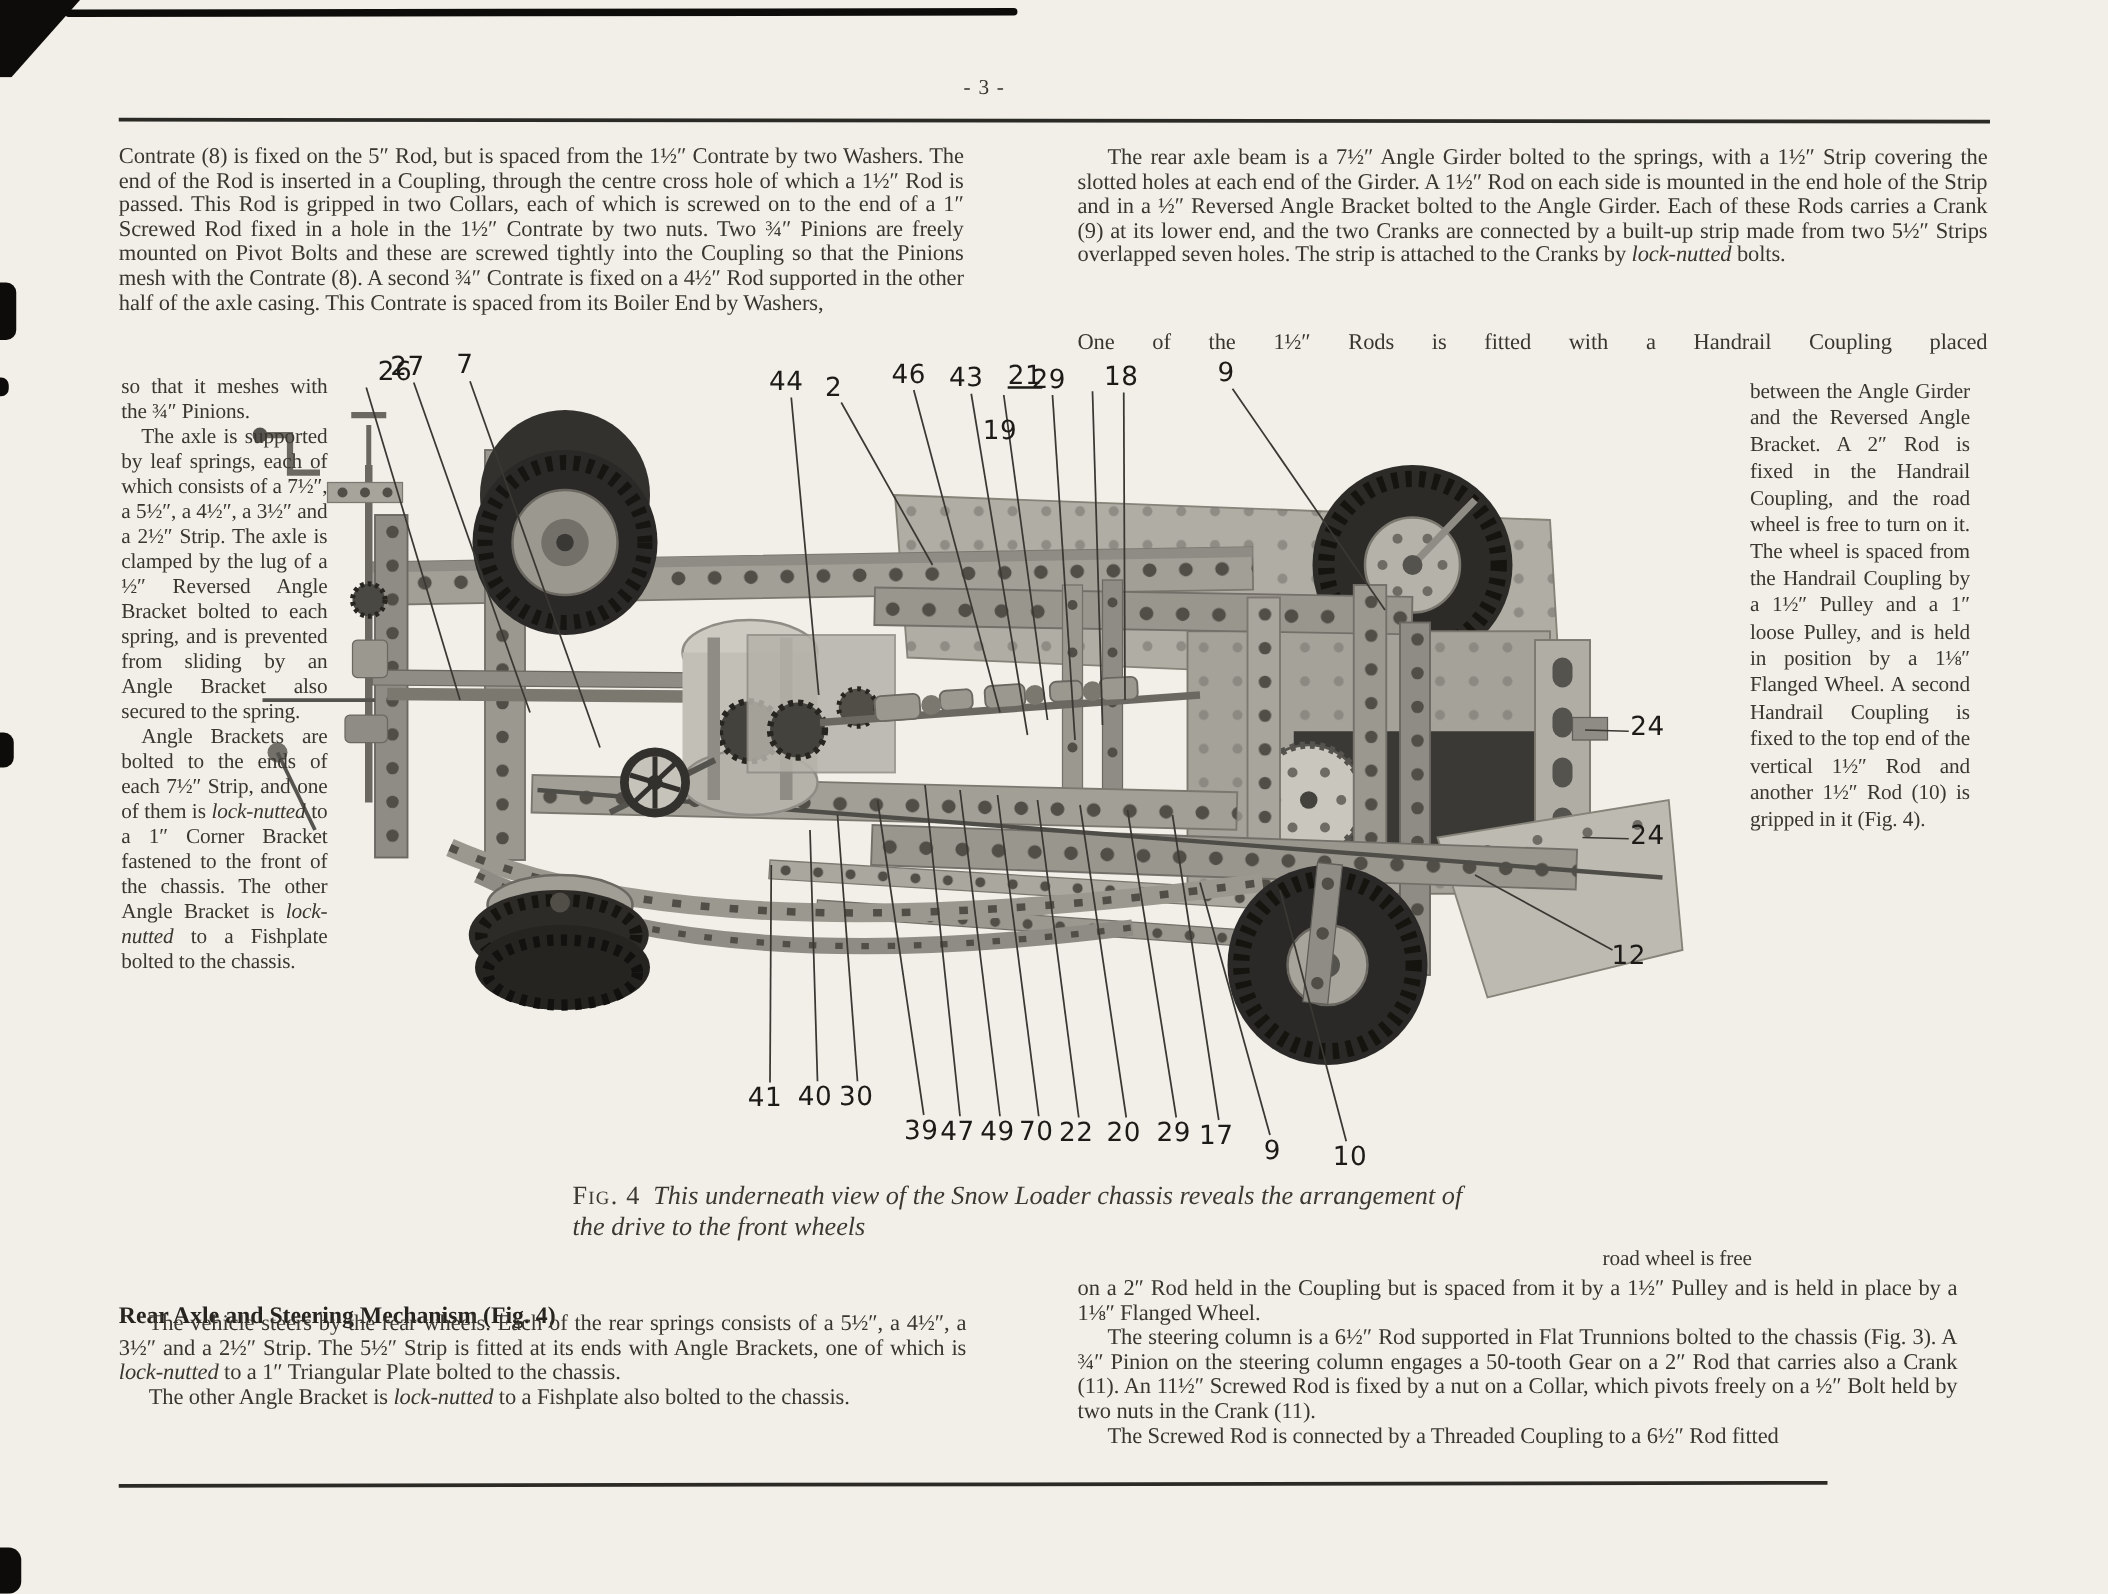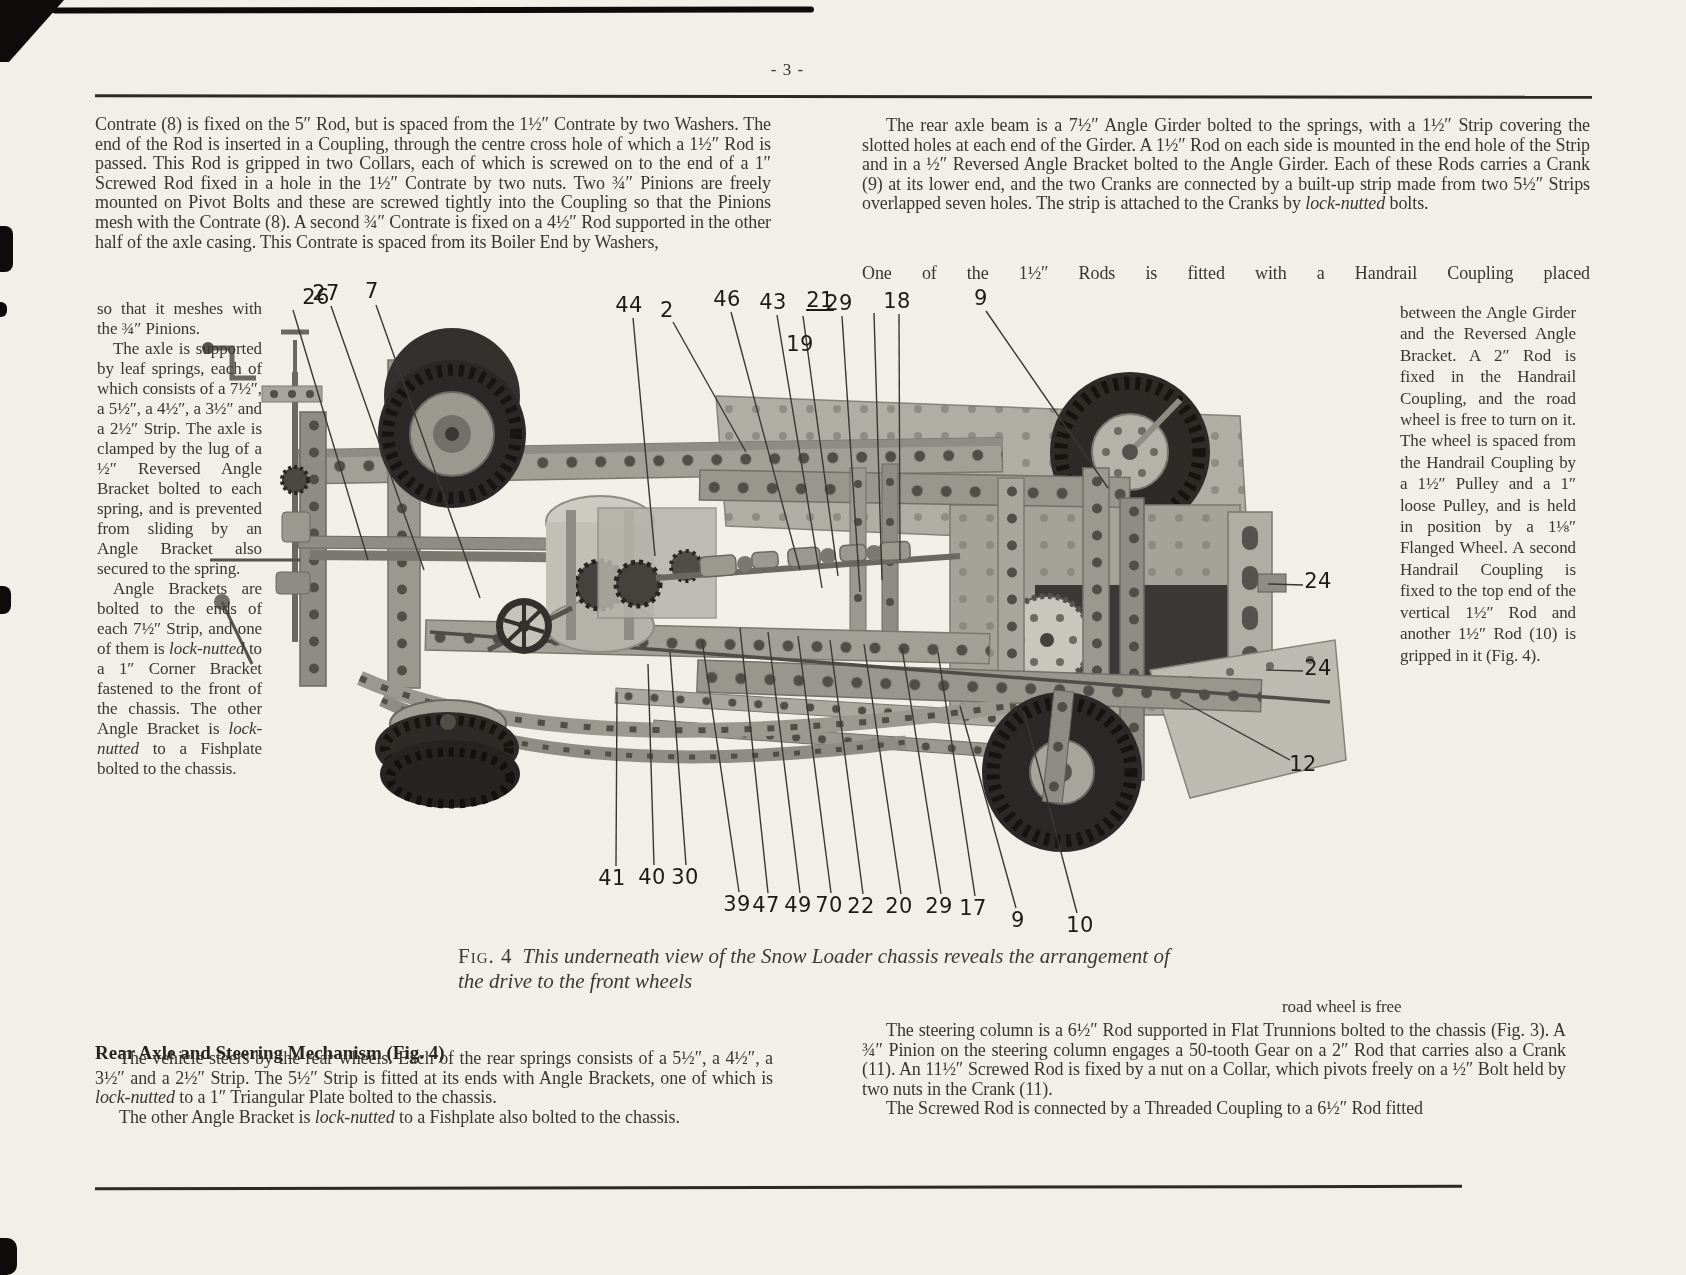--- a/index.html
+++ b/index.html
@@ -87,20 +87,21 @@
   <p><span>Angle Brackets are bolted to the ends of each 7½″ Strip, and one of them is </span><span style="font-style: italic;">lock-nutted</span><span> to a 1″ Corner Bracket fastened to the front of the chassis. The other Angle Bracket is </span><span style="font-style: italic;">lock-nutted</span><span> to a Fishplate bolted to the chassis.</span></p>
 </div>
 
 <div class="abs txt" id="col-right-narrow">
   <p><span>between the Angle Girder and the Reversed Angle Bracket. A 2″ Rod is fixed in the Handrail Coupling, and the road wheel is free to turn on it. The wheel is spaced from the Handrail Coupling by a 1½″ Pulley and a 1″ loose Pulley, and is held in position by a 1⅛″ Flanged Wheel. A second Handrail Coupling is fixed to the top end of the vertical 1½″ Rod and another 1½″ Rod (10) is gripped in it (Fig. 4).</span></p>
 </div>
 
 <div class="abs txt" id="overflow-line">road wheel is free</div>
 
 <div class="abs txt" id="block-bottom-right">
+  <p><span>on a 2″ Rod held in the Coupling but is spaced from it by a 1½″ Pulley and is held in place by a 1⅛″ Flanged Wheel.</span></p>
   <p class="indent"><span>The steering column is a 6½″ Rod supported in Flat Trunnions bolted to the chassis (Fig. 3). A ¾″ Pinion on the steering column engages a 50-tooth Gear on a 2″ Rod that carries also a Crank (11). An 11½″ Screwed Rod is fixed by a nut on a Collar, which pivots freely on a ½″ Bolt held by two nuts in the Crank (11).</span></p>
   <p class="indent"><span>The Screwed Rod is connected by a Threaded Coupling to a 6½″ Rod fitted</span></p>
 </div>
 
 <div class="abs" id="heading-rear-axle">Rear Axle and Steering Mechanism (Fig. 4)</div>
 
 <div class="abs txt" id="block-bottom-left">
   <p><span>The vehicle steers by the rear wheels. Each of the rear springs consists of a 5½″, a 4½″, a 3½″ and a 2½″ Strip. The 5½″ Strip is fitted at its ends with Angle Brackets, one of which is </span><span style="font-style: italic;">lock-nutted</span><span> to a 1″ Triangular Plate bolted to the chassis.</span></p>
   <p><span>The other Angle Bracket is </span><span style="font-style: italic;">lock-nutted</span><span> to a Fishplate also bolted to the chassis.</span></p>
 </div>

